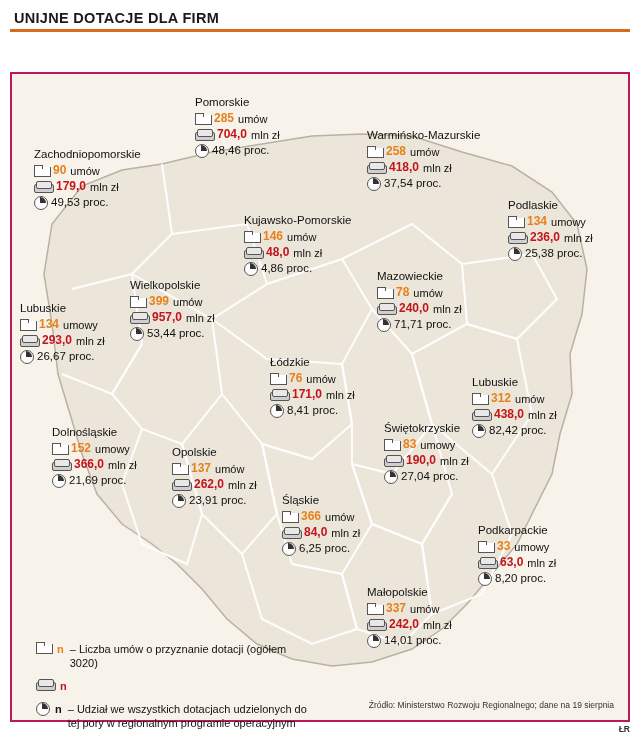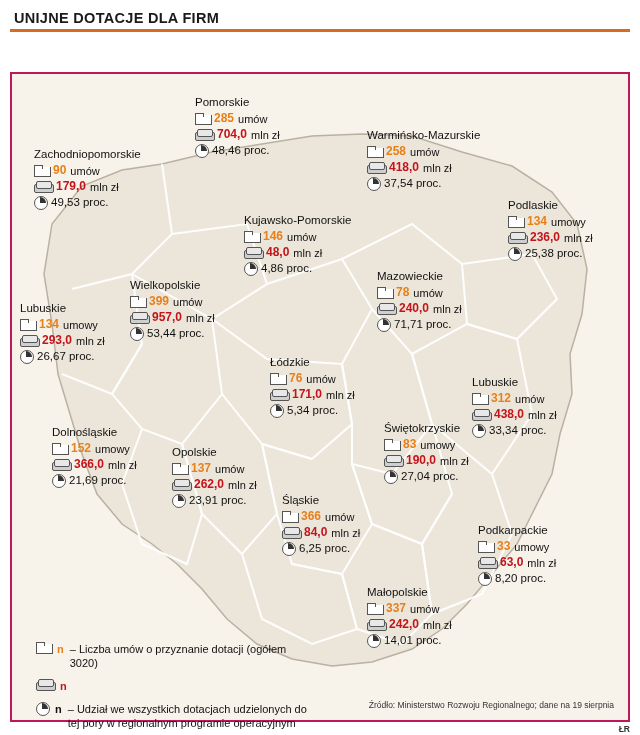--- a/index.html
+++ b/index.html
@@ -303,39 +303,39 @@
         <span class="v-orange">76</span>
         <span class="unit">umów</span>
       </div>
       <div class="row">
         <span class="ic ic-money"></span>
         <span class="v-red">171,0</span>
         <span class="unit">mln zł</span>
       </div>
       <div class="row">
         <span class="ic ic-pie"></span>
-        <span class="v-black">5,34 proc.</span>
+        <span class="v-black">8,41 proc.</span>
       </div>
     </div>
 
     <div class="region" style="left:460px; top:302px;">
       <span class="rname">Lubuskie</span>
       <div class="row">
         <span class="ic ic-folder"></span>
         <span class="v-orange">312</span>
         <span class="unit">umów</span>
       </div>
       <div class="row">
         <span class="ic ic-money"></span>
         <span class="v-red">438,0</span>
         <span class="unit">mln zł</span>
       </div>
       <div class="row">
         <span class="ic ic-pie"></span>
-        <span class="v-black">33,34 proc.</span>
+        <span class="v-black">82,42 proc.</span>
       </div>
     </div>
 
     <div class="region" style="left:40px; top:352px;">
       <span class="rname">Dolnośląskie</span>
       <div class="row">
         <span class="ic ic-folder"></span>
         <span class="v-orange">152</span>
         <span class="unit">umowy</span>
       </div>

